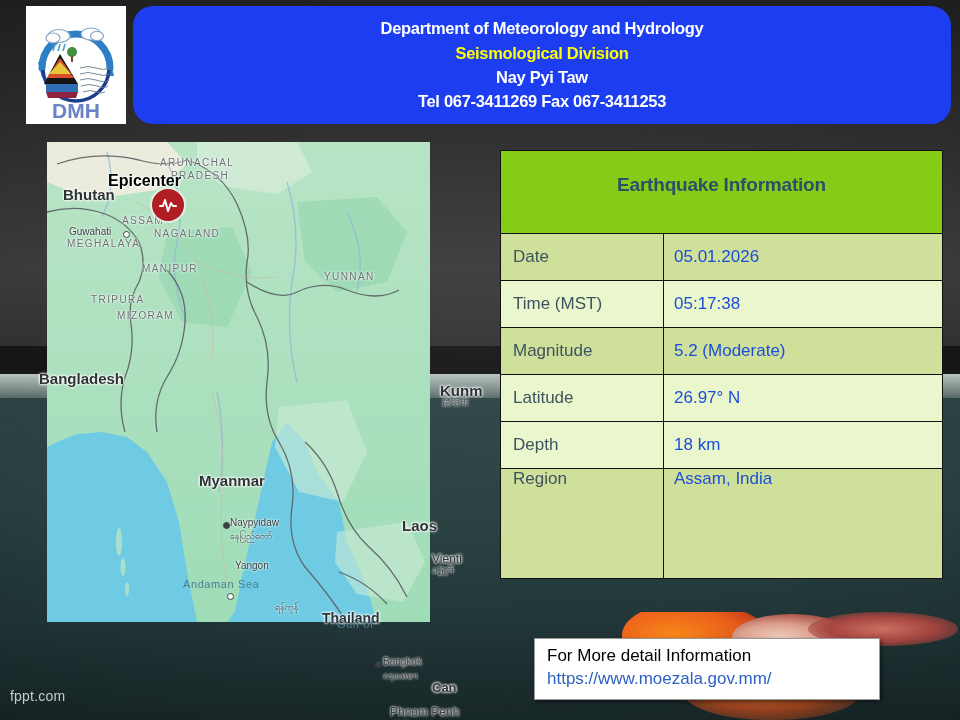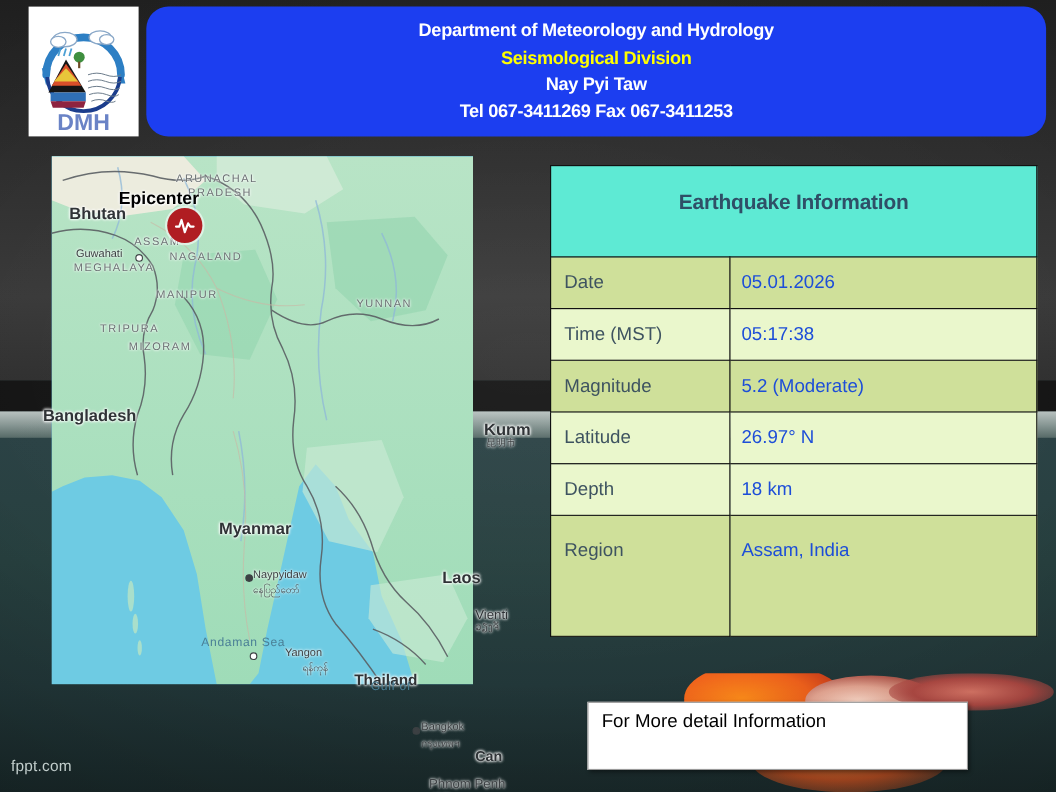--- a/index.html
+++ b/index.html
@@ -155,21 +155,21 @@
     position: absolute; left: 500px; top: 150px; width: 443px;
     border-collapse: collapse;
     border: 1.5px solid #111;
   }
   .info-table td {
     border: 1.5px solid #111;
     padding: 0;
     vertical-align: middle;
   }
   .info-table .title-cell {
-    background: #5eead4;
+    background: #84cc16;
     height: 68px;
     text-align: center;
     color: #2f4f67;
     font-size: 19px;
     font-weight: bold;
     letter-spacing: -0.2px;
     padding-bottom: 14px;
   }
   .info-table .lbl {
     width: 150px;
@@ -179,21 +179,21 @@
   }
   .info-table .val {
     font-size: 17px;
     color: #1d4ed8;
     padding: 0 0 0 10px;
   }
   .row-a .lbl, .row-a .val { background: #cfe09a; }
   .row-b .lbl, .row-b .val { background: #eaf7cc; }
   .r-h { height: 47px; }
   .r-tall { height: 110px; vertical-align: top !important; }
-  .r-tall .lbl, .r-tall .val { vertical-align: top; padding-top: 21px; }
+  .r-tall .lbl, .r-tall .val { vertical-align: top; padding-top: 0; }
 
   
   .footer-box {
     position: absolute; left: 534px; top: 638px; width: 346px; height: 62px;
     background: #ffffff;
     border: 1px solid #9a9a9a;
     box-shadow: 2px 2px 4px rgba(0,0,0,0.45);
     padding: 6px 0 0 12px;
     box-sizing: border-box;
   }
@@ -349,21 +349,21 @@
   <div class="map-label state" style="left:67px; top:238px;">MEGHALAYA</div>
   <div class="map-label state" style="left:142px; top:263px;">MANIPUR</div>
   <div class="map-label state" style="left:91px; top:294px;text-align:right;">TRIPURA</div>
   <div class="map-label state" style="left:117px; top:310px;">MIZORAM</div>
   <div class="map-label state" style="left:324px; top:271px;">YUNNAN</div>
 
   <div class="map-label city" style="left:69px; top:226px;">Guwahati</div>
   <div class="city-dot" style="left:123px; top:231px;"></div>
   <div class="map-label city" style="left:230px; top:517px;">Naypyidaw</div>
   <div class="city-dot filled" style="left:223px; top:522px;"></div>
-  <div class="map-label city" style="left:235px; top:588px;margin-left:24px;">Yangon</div>
+  <div class="map-label city" style="left:235px; top:560px;">Yangon</div>
   <div class="city-dot" style="left:227px; top:593px;"></div>
   <div class="map-label city" style="left:383px; top:656px;">Bangkok</div>
   <div class="city-dot filled" style="left:375px; top:661px;"></div>
 
   <div class="map-label native" style="left:230px; top:530px;">နေပြည်တော်</div>
   <div class="map-label native" style="left:237px; top:601px;margin-left:38px;">ရန်ကုန်</div>
   <div class="map-label native" style="left:383px; top:669px;">กรุงเทพฯ</div>
   <div class="map-label native" style="left:432px; top:565px;">ວຽງຈັ</div>
   <div class="map-label native" style="left:393px; top:718px;">ឆ្ពេញ</div>
   <div class="map-label native" style="left:442px; top:396px;">昆明市</div>
@@ -405,17 +405,18 @@
     </tr>
     <tr class="row-a r-tall">
       <td class="lbl">Region</td>
       <td class="val"> Assam, India</td>
     </tr>
   </tbody>
     </table>
 
   <div class="footer-box">
     <div class="l1">For More detail Information</div>
+    <div class="l2">https://www.moezala.gov.mm/</div>
   </div>
 
   <div class="watermark">fppt.com</div>
 
 </div>
 
 </body></html>

